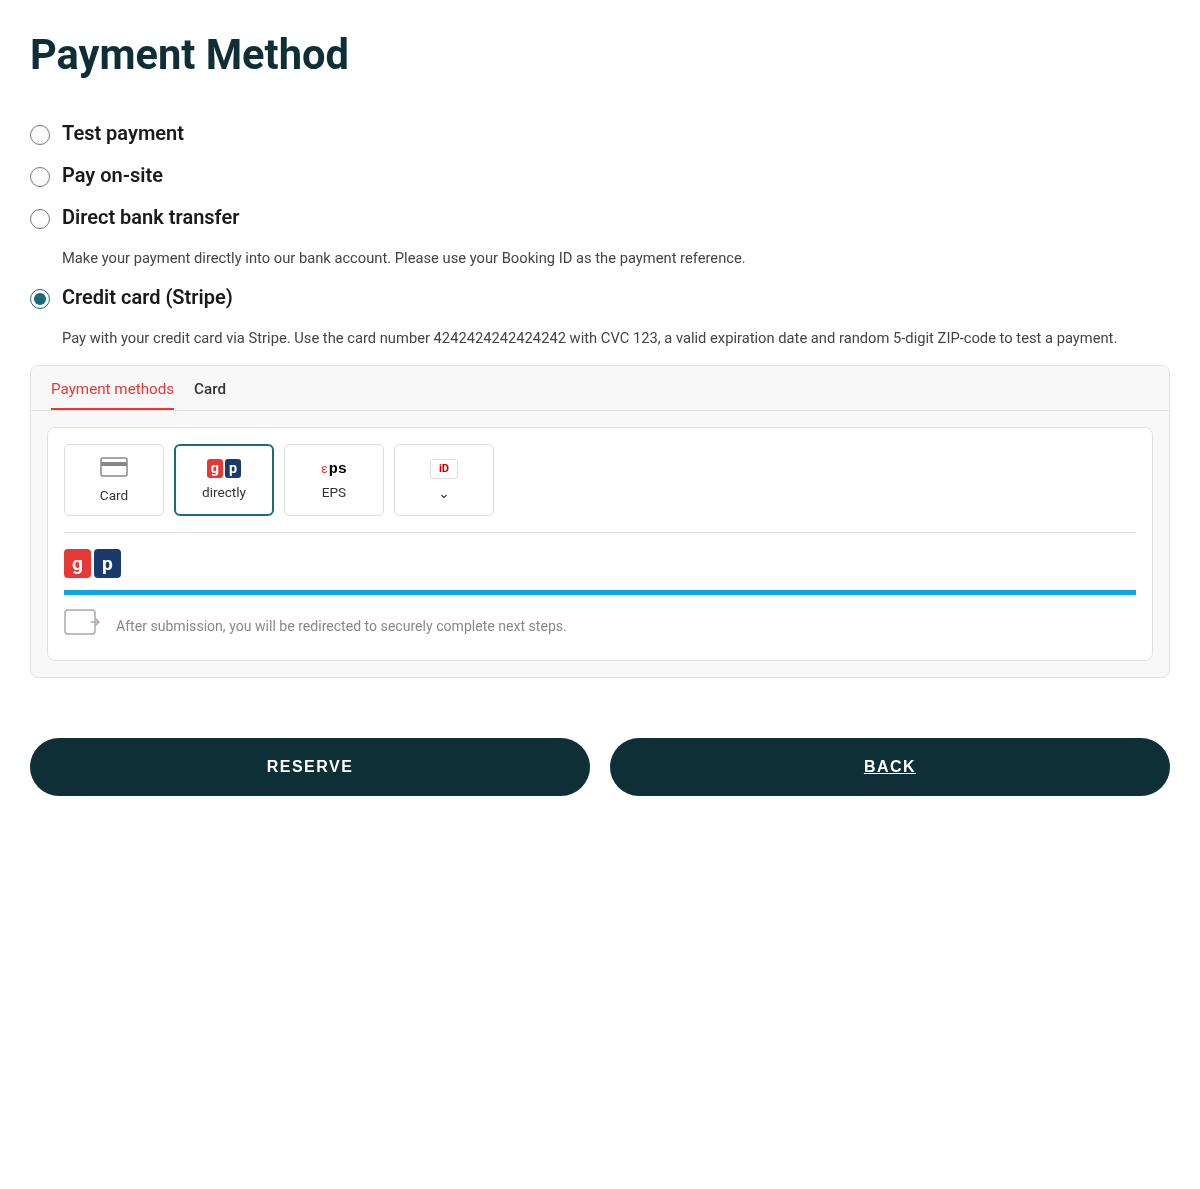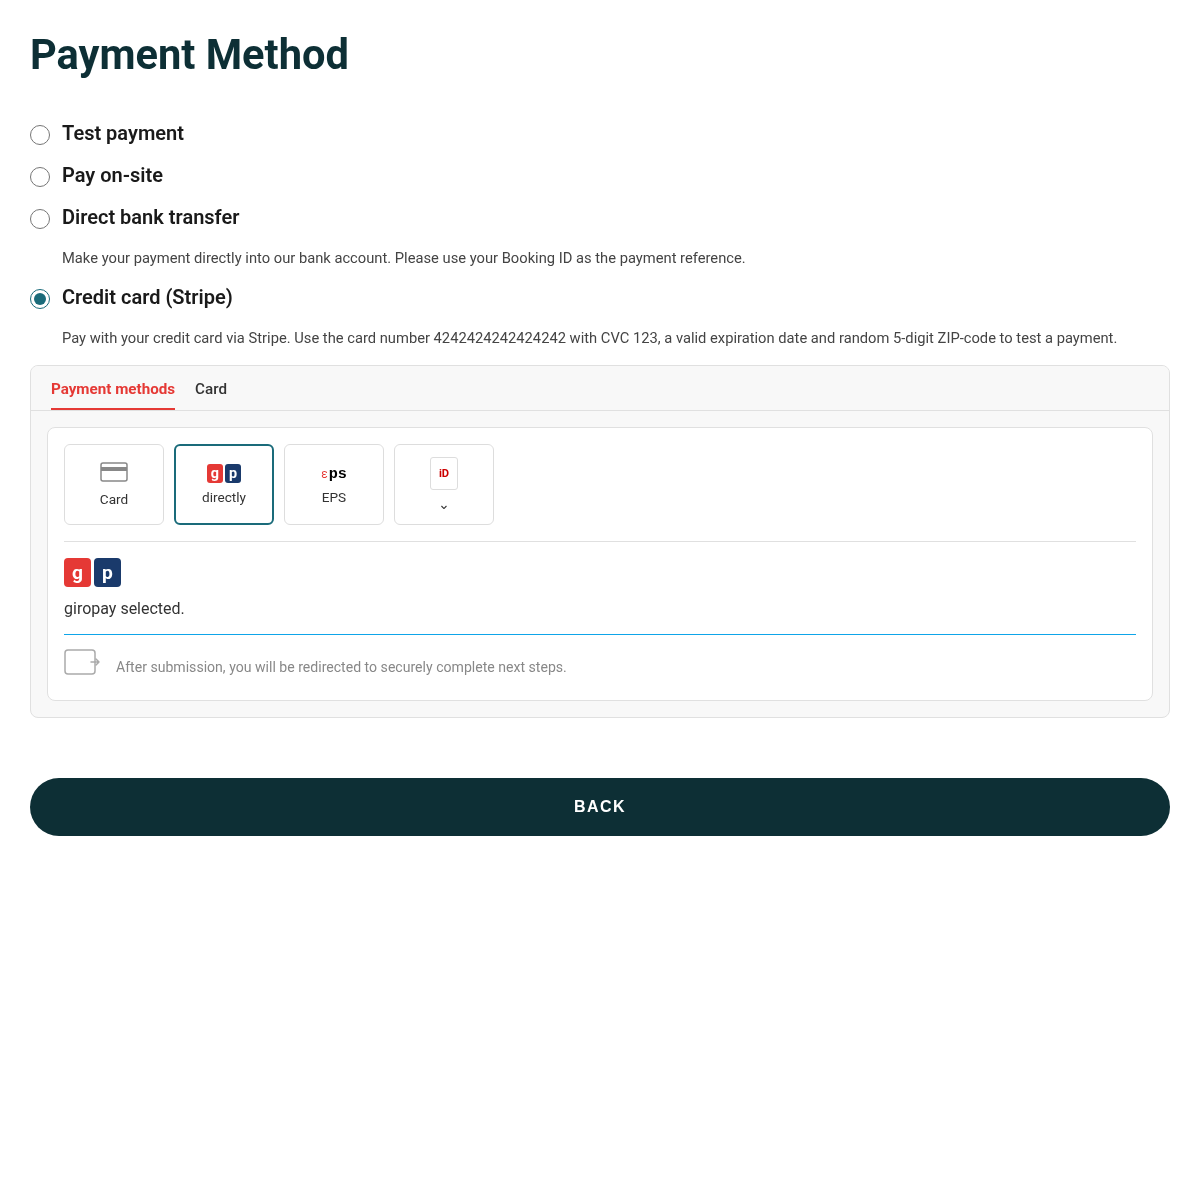--- a/index.html
+++ b/index.html
@@ -71,21 +71,21 @@
       font-weight: 500;
       padding-bottom: 10px;
       cursor: pointer;
       color: #555;
       border-bottom: 2px solid transparent;
     }
 
     .stripe-tab.active {
       color: #e53935;
       border-bottom: 2px solid #e53935;
-      font-weight: 700;
+      font-weight: 400;
     }
 
     .stripe-tab.inactive {
       color: #333;
     }
 
     
     .payment-cards-area {
       background: #fff;
       margin: 16px;
@@ -187,21 +187,21 @@
 
     
     .more-icon {
       display: flex;
       flex-direction: column;
       align-items: center;
       gap: 2px;
     }
     .ideal-logo {
       width: 28px;
-      height: 33px;
+      height: 20px;
       border: 1px solid #ddd;
       border-radius: 3px;
       display: flex;
       align-items: center;
       justify-content: center;
       font-size: 0.7rem;
       color: #cc0000;
       font-weight: 700;
       background: #fff;
     }
@@ -238,21 +238,21 @@
     .selected-label {
       font-size: 1rem;
       color: #333;
       margin-bottom: 16px;
     }
 
     .redirect-info {
       display: flex;
       align-items: center;
       gap: 12px;
-      border-top: 1px solid #0ea5e9;
+      border-top: 5px solid #0ea5e9;
       padding-top: 14px;
       color: #888;
       font-size: 0.88rem;
     }
 
     .redirect-icon {
       flex-shrink: 0;
     }
 
     
@@ -282,20 +282,21 @@
       background: #0d2f35;
       color: #fff;
       border: none;
       border-radius: 50px;
       padding: 20px;
       font-size: 1rem;
       font-weight: 700;
       letter-spacing: 1.5px;
       cursor: pointer;
       text-transform: uppercase;
+      text-decoration: underline;
     }
   </style>
 </head>
 <body>
 
 <h1>Payment Method</h1>
 
 <div class="payment-option">
   <input type="radio" name="payment" id="test_payment" style="">
   <label for="test_payment">Test payment</label>
@@ -365,30 +366,30 @@
 
     </div>
 
     <div class="selected-payment-info">
 
       <div class="giropay-large-logo">
         <span class="giro-g-large">g</span>
         <span class="giro-p-large">p</span>
       </div>
 
-      <p class="selected-label">giropay selected.</p>
 
       <div class="redirect-info">
         <div class="redirect-icon">
           <svg width="40" height="32" viewBox="0 0 40 32" fill="none" xmlns="http://www.w3.org/2000/svg">
             <rect x="1" y="1" width="30" height="24" rx="3" stroke="#aaa" stroke-width="1.5" fill="white"></rect>
             <path d="M27 13 L35 13 M32 10 L35 13 L32 16" stroke="#aaa" stroke-width="1.5" stroke-linecap="round" stroke-linejoin="round"></path>
           </svg>
         </div>
         <span>After submission, you will be redirected to securely complete next steps.</span>
       </div>
     </div>
   </div>
 </div>
 
 <div class="bottom-actions">
+  <button class="btn-reserve">RESERVE</button>
   <button class="btn-back">BACK</button>
 </div>
 
 </body></html>

